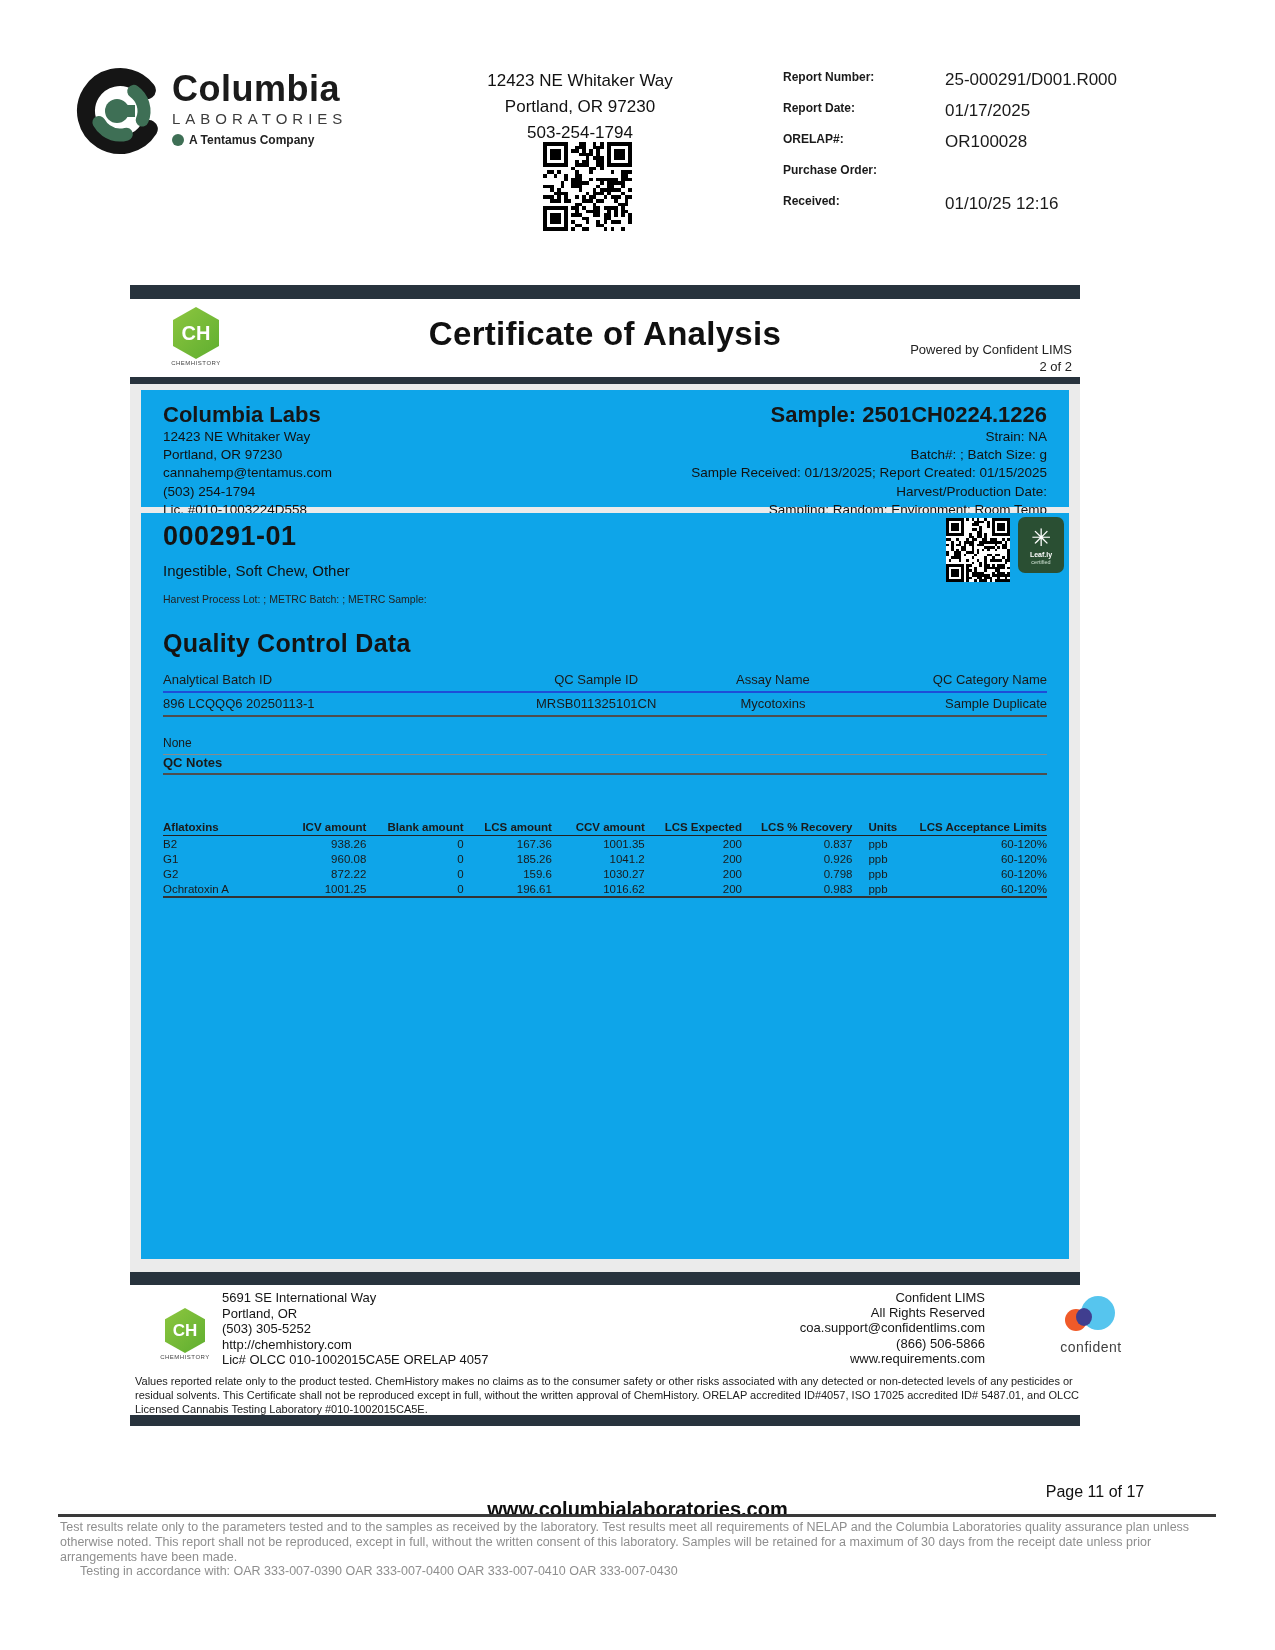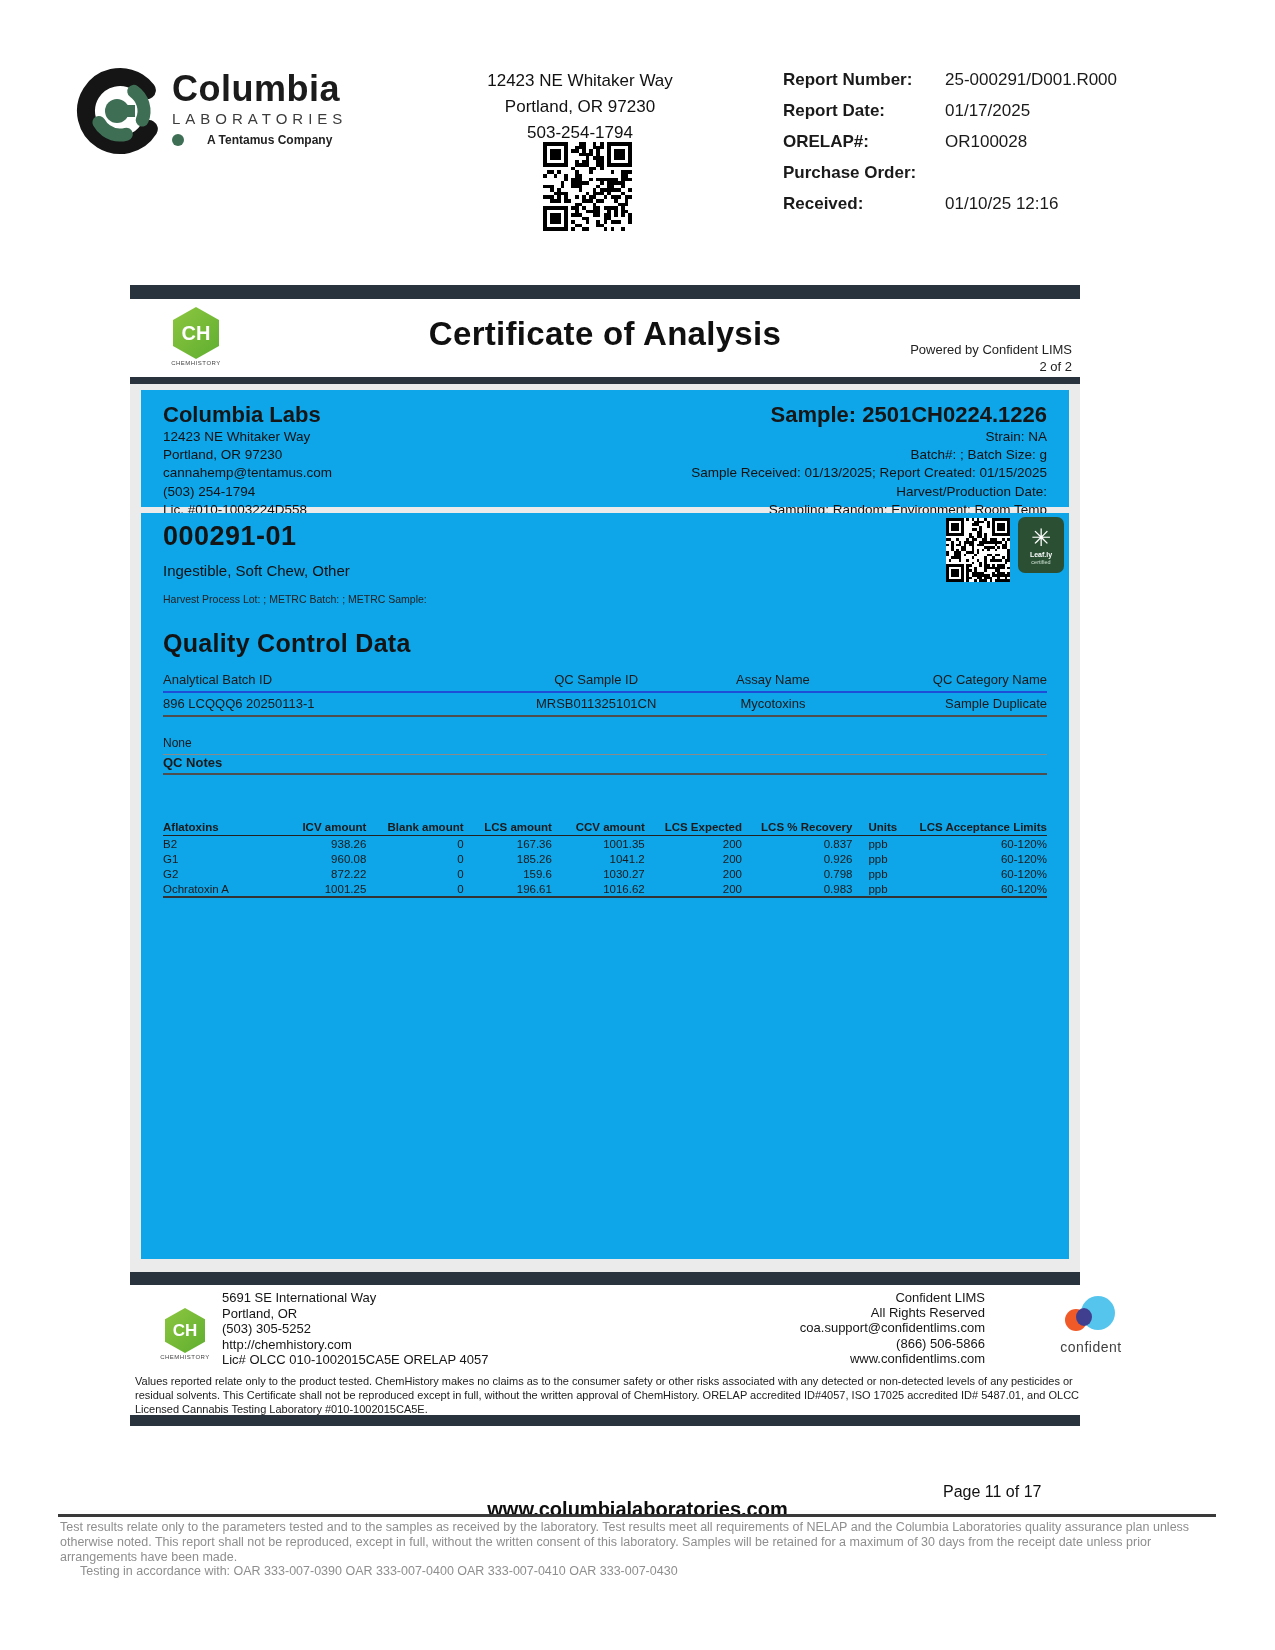--- a/index.html
+++ b/index.html
@@ -5,28 +5,28 @@
   html,body{margin:0;padding:0;background:#fff;}
   #page{position:relative;width:1275px;height:1650px;background:#fff;overflow:hidden;
         font-family:"Liberation Sans","DejaVu Sans",sans-serif;color:#1a1a1a;}
 
   
   #letterhead{position:absolute;left:0;top:0;width:1275px;height:285px;}
   #columbia-logo{position:absolute;left:75px;top:66px;width:90px;height:90px;}
   #brand-text{position:absolute;left:172px;top:70px;}
   .brand-name{font-size:36px;font-weight:bold;color:#1b1b1b;letter-spacing:.5px;line-height:38px;}
   .brand-sub{font-size:15px;letter-spacing:5px;color:#3c3c3c;margin-top:2px;}
-  .brand-tagline{display:flex;align-items:center;gap:23px;margin-top:6px;font-size:12px;font-weight:bold;color:#222;}
+  .brand-tagline{display:flex;align-items:center;gap:5px;margin-top:6px;font-size:12px;font-weight:bold;color:#222;}
   .tentamus-dot{width:12px;height:12px;border-radius:50%;background:#3e6f55;display:inline-block;}
   #lab-address{position:absolute;left:440px;top:68px;width:280px;text-align:center;font-size:17px;line-height:26px;color:#111;}
   .qr{background:#fff;}
   #header-qr{position:absolute;left:543px;top:142px;width:89px;height:89px;}
   #report-fields{position:absolute;left:783px;top:70px;width:420px;}
   .rf-row{display:flex;height:31px;align-items:flex-start;}
-  .rf-label{width:162px;font-weight:bold;font-size:17px;}
+  .rf-label{width:162px;font-weight:bold;font-size:12px;}
   .rf-value{font-size:17px;}
 
   
   #coa-box{position:absolute;left:130px;top:285px;width:950px;}
   .dark-bar{background:#28333d;}
   #bar-top{height:14px;}
   #title-band{position:relative;height:78px;background:#fff;}
   #ch-logo-band{position:absolute;left:38px;top:8px;width:56px;text-align:center;}
   .hexagon{width:46px;height:52px;margin:0 auto;background:linear-gradient(135deg,#8dc63f,#5fae30);
            clip-path:polygon(50% 0,100% 25%,100% 75%,50% 100%,0 75%,0 25%);
@@ -74,21 +74,21 @@
 
   
   #footer-ch-logo{position:absolute;left:157px;top:1308px;width:56px;text-align:center;}
   #footer-ch-logo .hexagon{width:40px;height:45px;font-size:17px;}
   #footer-left{position:absolute;left:222px;top:1290px;font-size:13px;line-height:15.5px;color:#151515;}
   #footer-right{position:absolute;left:640px;top:1290px;width:345px;text-align:right;font-size:13px;line-height:15.2px;color:#151515;}
   #confident-logo{position:absolute;left:1056px;top:1294px;width:70px;text-align:center;}
   #confident-word{font-size:14px;color:#3f3f3f;letter-spacing:.5px;margin-top:1px;}
   #disclaimer{position:absolute;left:135px;top:1374px;width:948px;font-size:11px;line-height:14px;color:#1c1c1c;}
   #bar-4{position:absolute;left:130px;top:1415px;width:950px;height:11px;}
-  #page-label{position:absolute;left:943px;top:1483px;width:220px;text-align:left;font-size:16px;color:#101010;}
+  #page-label{position:absolute;left:985px;top:1483px;width:220px;text-align:center;font-size:16px;color:#101010;}
   #site-link{position:absolute;left:0;top:1498px;width:1275px;text-align:center;font-size:20px;font-weight:bold;color:#0d0d0d;}
   #footer-rule{position:absolute;left:58px;top:1514px;width:1158px;height:3px;background:#3a3a3a;}
   #legal{position:absolute;left:60px;top:1520px;width:1155px;font-size:12.5px;line-height:14.8px;color:#8e8e8e;}
   #legal p{margin:0 0 0 0;}
   #legal .accordance{margin-top:0;margin-left:20px;}
 </style>
 </head>
 <body>
 
 <div id="page">
@@ -738,21 +738,21 @@
     <div>Portland, OR</div>
     <div>(503) 305-5252</div>
     <div>http://chemhistory.com</div>
     <div>Lic# OLCC 010-1002015CA5E ORELAP 4057</div>
   </div>
   <div id="footer-right">
     <div>Confident LIMS</div>
     <div>All Rights Reserved</div>
     <div>coa.support@confidentlims.com</div>
     <div>(866) 506-5866</div>
-    <div>www.confidentlims.com</div>
+    <div>www.requirements.com</div>
   </div>
   <div id="confident-logo">
     <svg width="66" height="40" viewBox="0 0 66 40">
       <circle cx="18" cy="26" r="11" fill="#f05a29"></circle>
       <circle cx="40" cy="19" r="17" fill="#56c5ee"></circle>
       <ellipse cx="26" cy="23" rx="8" ry="9" fill="#403e8f"></ellipse>
     </svg>
     <div id="confident-word">confident</div>
   </div>
   <div id="disclaimer">Values reported relate only to the product tested. ChemHistory makes no claims as to the consumer safety or other risks associated with any detected or non-detected levels of any pesticides or residual solvents. This Certificate shall not be reproduced except in full, without the written approval of ChemHistory.  ORELAP accredited ID#4057, ISO 17025 accredited ID# 5487.01, and OLCC Licensed Cannabis Testing Laboratory #010-1002015CA5E.</div>

